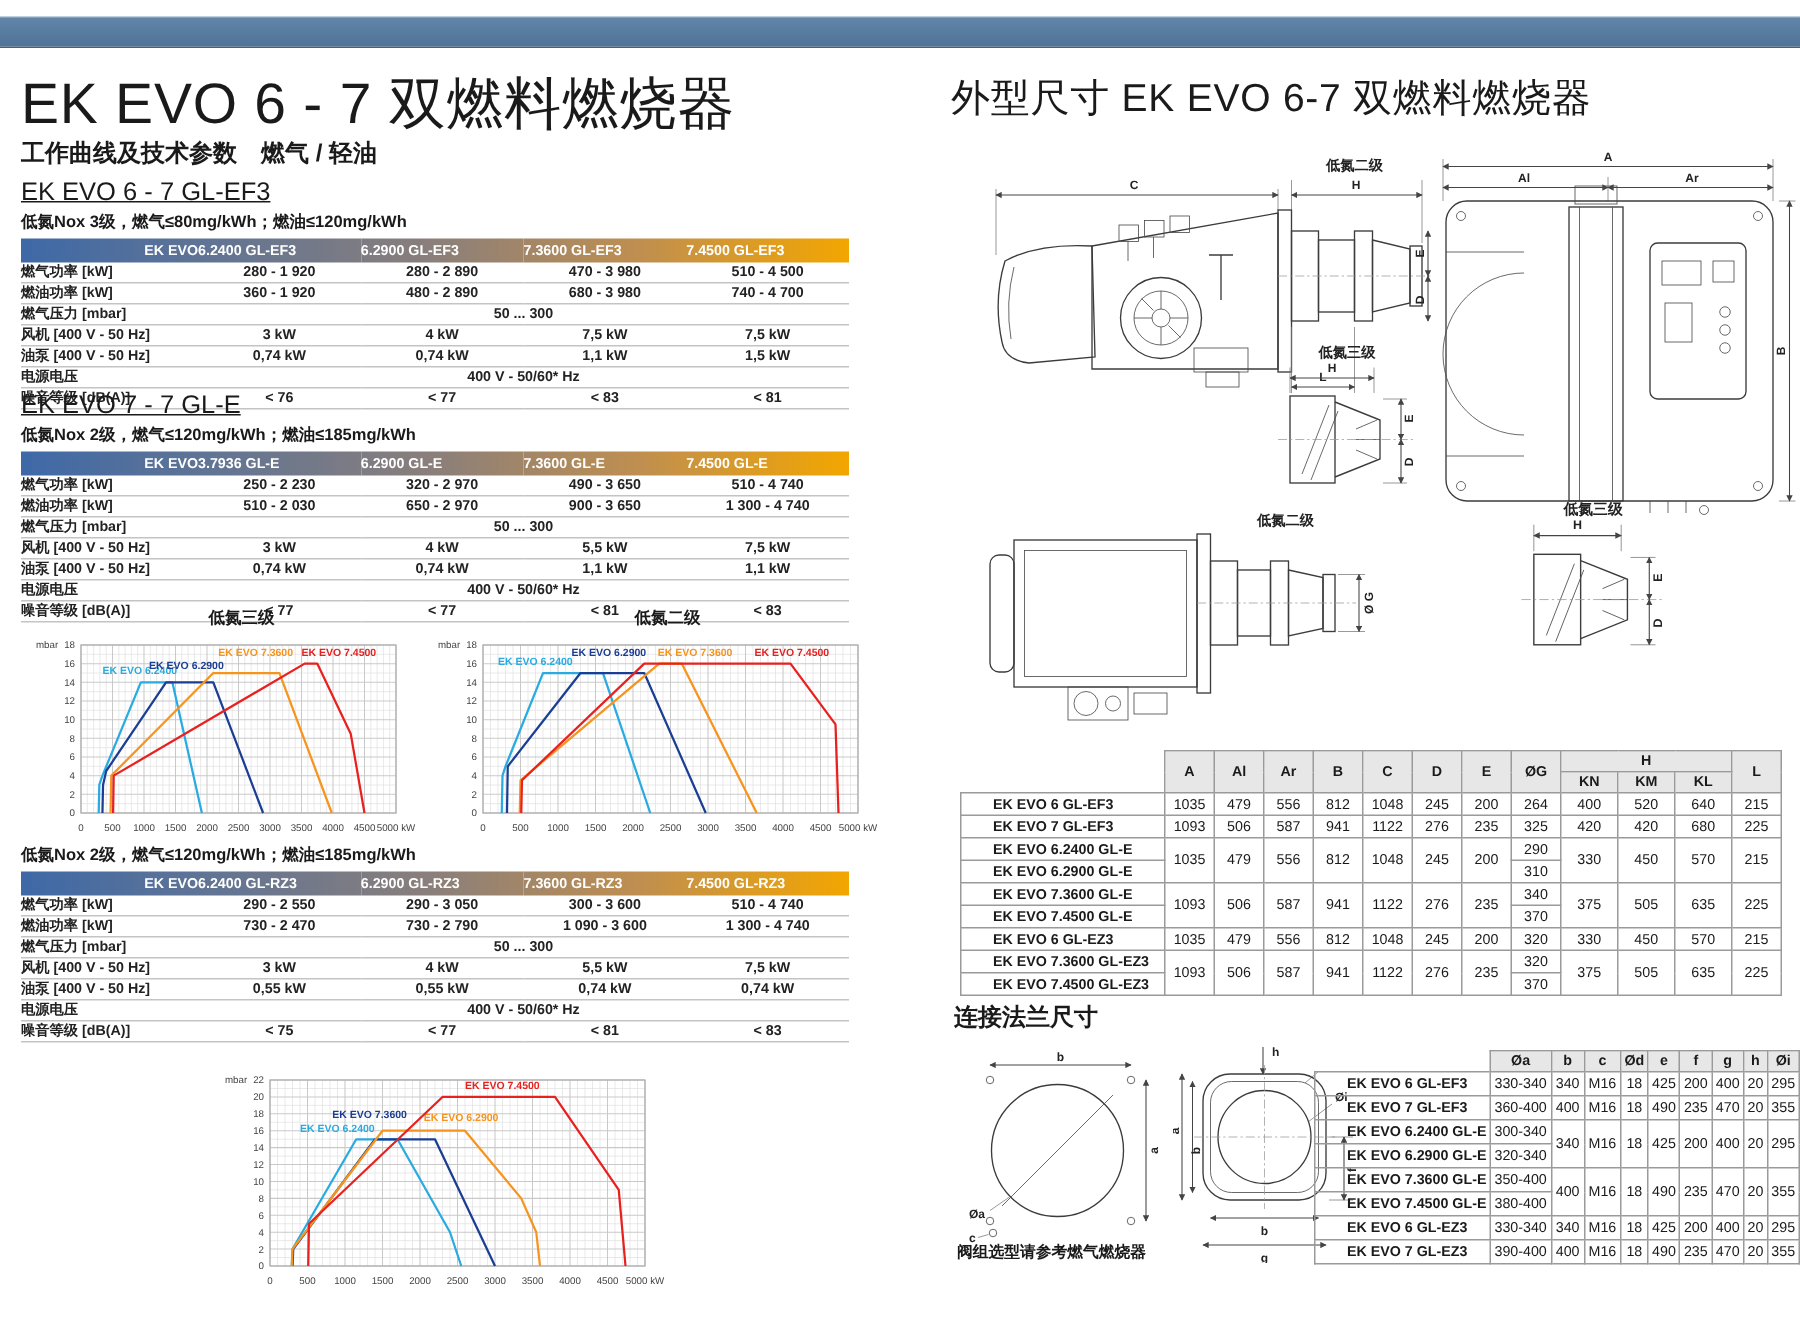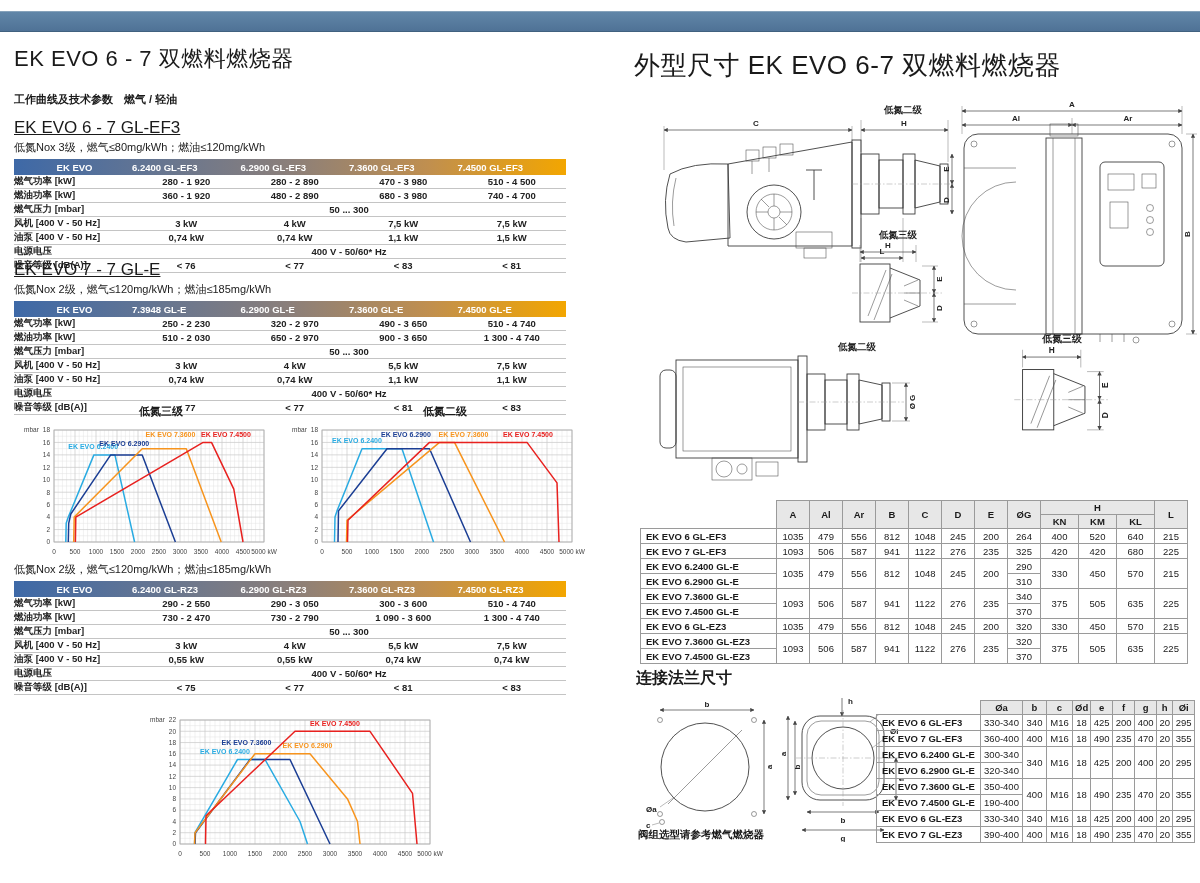--- a/index.html
+++ b/index.html
@@ -1,38 +1,38 @@
 <!DOCTYPE html>
 <html><head>
 <meta charset="utf-8">
 <style>
   html,body{margin:0;padding:0;}
   body{width:1200px;height:883px;background:#ffffff;position:relative;overflow:hidden;
        font-family:"Liberation Sans",sans-serif;color:#1a1a1a;}
   .abs{position:absolute;}
   .topbar{left:0;top:11px;width:1200px;height:19px;background:linear-gradient(180deg,#6186a8,#4f7296);
           border-top:1px solid #86a2bb;border-bottom:1px solid #40617f;}
-  .page-title{font-size:22px;font-weight:400;letter-spacing:.5px;white-space:nowrap;}
-  .page-subtitle{font-size:11px;font-weight:700;white-space:nowrap;}
+  .page-title{font-size:38px;font-weight:400;letter-spacing:.5px;white-space:nowrap;}
+  .page-subtitle{font-size:16px;font-weight:700;white-space:nowrap;}
   .section-title{font-size:17px;font-weight:400;margin-bottom:2px;white-space:nowrap;text-decoration:underline;}
-  .section-sub{font-size:11px;font-weight:400;margin-bottom:4px;white-space:nowrap;}
+  .section-sub{font-size:11px;font-weight:700;margin-bottom:4px;white-space:nowrap;}
   .chart-title{font-size:11px;font-weight:700;text-align:center;}
   
   table.spec{border-collapse:collapse;width:552px;table-layout:fixed;font-size:9.5px;}
   table.spec thead tr{background:linear-gradient(90deg,#3e69a7 0%,#647592 25%,#8b7f7a 50%,#c08f4f 75%,#f3a600 100%);}
   table.spec th{color:#fff;font-weight:700;height:16px;padding:0;text-align:left;}
-  table.spec th:first-child{text-align:center;padding-left:3px;}
+  table.spec th:first-child{text-align:right;padding-left:3px;}
   table.spec col.lab{width:118px;}
   table.spec td{height:12px;padding:0;text-align:center;font-weight:700;color:#222;border-bottom:1px solid #c4c4c4;}
   table.spec td.lab{text-align:left;white-space:nowrap;}
   
   table.grid{border-collapse:collapse;font-size:9.5px;table-layout:fixed;}
   table.grid th,table.grid td{border:1px solid #9a9a9a;padding:0 2px;text-align:center;height:14px;overflow:hidden;white-space:nowrap;}
   table.grid th{background:#e7e7e7;font-weight:700;height:13px;}
-  table.grid td.model{font-weight:700;text-align:left;padding-left:5px;}
+  table.grid td.model{font-weight:700;text-align:left;padding-left:21px;}
   table.flg td{height:15px;}
   .flange-title{font-size:16px;font-weight:700;}
   .note{font-size:10.5px;font-weight:700;}
   
   .draw{stroke:#3c3c3c;fill:none;stroke-width:0.9;}
   .draw2{stroke:#4a4a4a;fill:none;stroke-width:0.55;}
   .dim{stroke:#444;stroke-width:0.7;}
   .ext{stroke:#777;stroke-width:0.5;}
   .cl{stroke:#999;stroke-width:0.5;stroke-dasharray:6 2 1.5 2;}
   text.dimlab{font:700 8px "Liberation Sans",sans-serif;fill:#222;}
@@ -122,21 +122,21 @@
         <colgroup>
           <col class="lab">
           <col>
           <col>
           <col>
           <col>
         </colgroup>
         <thead>
           <tr>
             <th>EK EVO</th>
-            <th>7.3948 GL-E</th>
+            <th>3.7936 GL-E</th>
             <th>6.2900 GL-E</th>
             <th>7.3600 GL-E</th>
             <th>7.4500 GL-E</th>
           </tr>
         </thead>
         <tbody>
           <tr>
             <td class="lab">燃气功率 [kW]</td>
             <td>250 - 2 230</td>
             <td>320 - 2 970</td>
@@ -987,21 +987,21 @@
             <td rowspan="2">M16</td>
             <td rowspan="2">18</td>
             <td rowspan="2">490</td>
             <td rowspan="2">235</td>
             <td rowspan="2">470</td>
             <td rowspan="2">20</td>
             <td rowspan="2">355</td>
           </tr>
           <tr>
             <td class="model">EK EVO 7.4500 GL-E</td>
-            <td>190-400</td>
+            <td>380-400</td>
           </tr>
           <tr>
             <td class="model">EK EVO 6 GL-EZ3</td>
             <td>330-340</td>
             <td>340</td>
             <td>M16</td>
             <td>18</td>
             <td>425</td>
             <td>200</td>
             <td>400</td>

